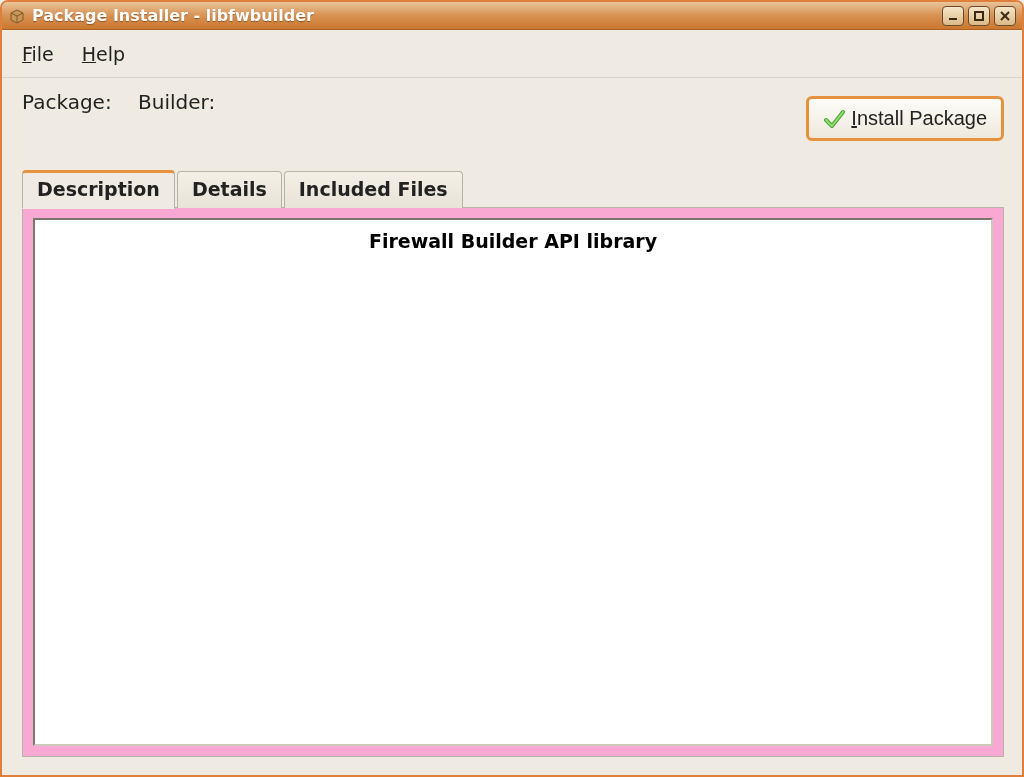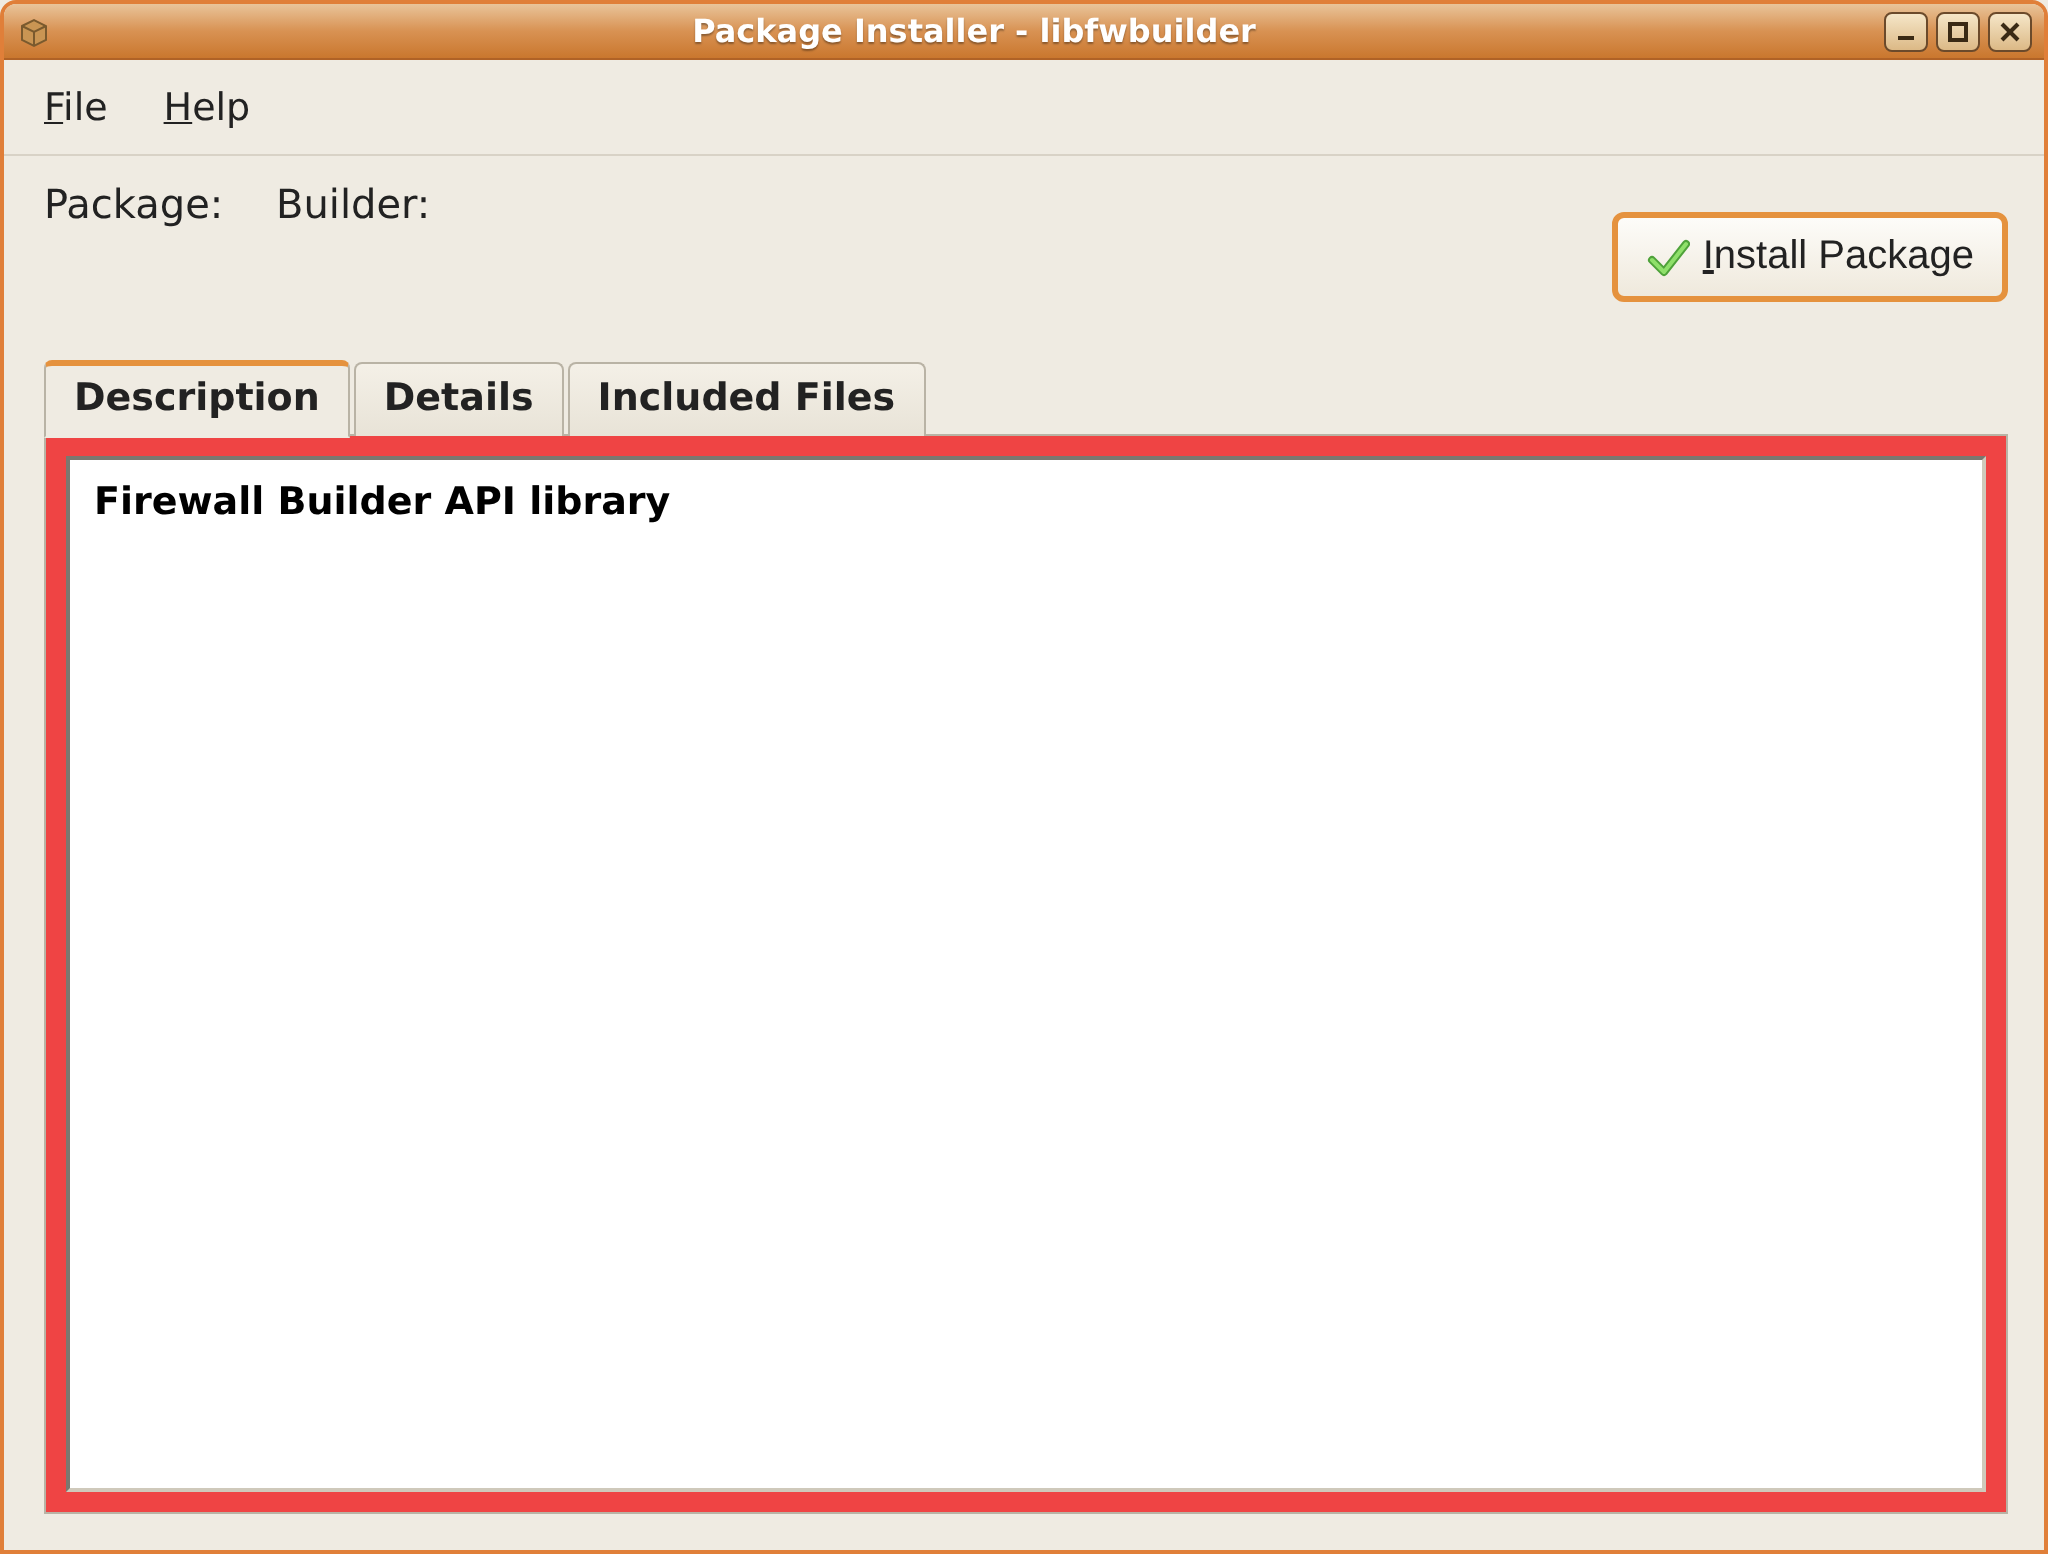--- a/index.html
+++ b/index.html
@@ -31,21 +31,20 @@
     border-bottom: 1px solid #b06226;
   }
   .title-icon {
     width: 18px;
     height: 18px;
     margin-right: 6px;
     display:flex;align-items:center;justify-content:center;
   }
   .title-text {
     flex: 1;
-    text-align: center;
     font-weight: bold;
     font-size: 16px;
     color: #ffffff;
     text-shadow: 0 1px 1px rgba(0,0,0,0.35);
   }
   .window-controls {
     display: flex;
     gap: 4px;
   }
   .window-btn {
@@ -100,21 +99,21 @@
     display:flex;
     align-items:center;
     gap:6px;
     padding: 8px 14px;
     font-size: 20px;
     color:#222;
     background: linear-gradient(to bottom, #fdfcf9, #efe9dc);
     border: 3px solid #e5923e;
     border-radius: 6px;
     cursor:pointer;
-    margin-top:16px;
+    margin-top:6px;
     justify-content:space-between;
   }
   .install-btn .ul { text-decoration: underline; }
   .check-icon {
     width:22px;height:22px;
   }
 
   .tabs-wrap {
     margin-top: 28px;
     flex:1;
@@ -145,23 +144,24 @@
     background: #efebe2;
     border-top: 3px solid #e5923e;
     padding-top: 5px;
     top:1px;
     border-bottom: 1px solid #efebe2;
     margin-bottom:-1px;
   }
   .tab-panel {
     flex:1;
     border: 1px solid #b9b3a5;
-    background: #ef4444;
+    background: #f9a8d4;
     padding: 10px;
     display:flex;
+    text-align:center;
   }
   .desc-box {
     flex:1;
     border: 2px inset #cfc9bb;
     background: #ffffff;
     padding: 10px 12px;
     font-size: 19px;
     color:#000;
     overflow:auto;
   }

